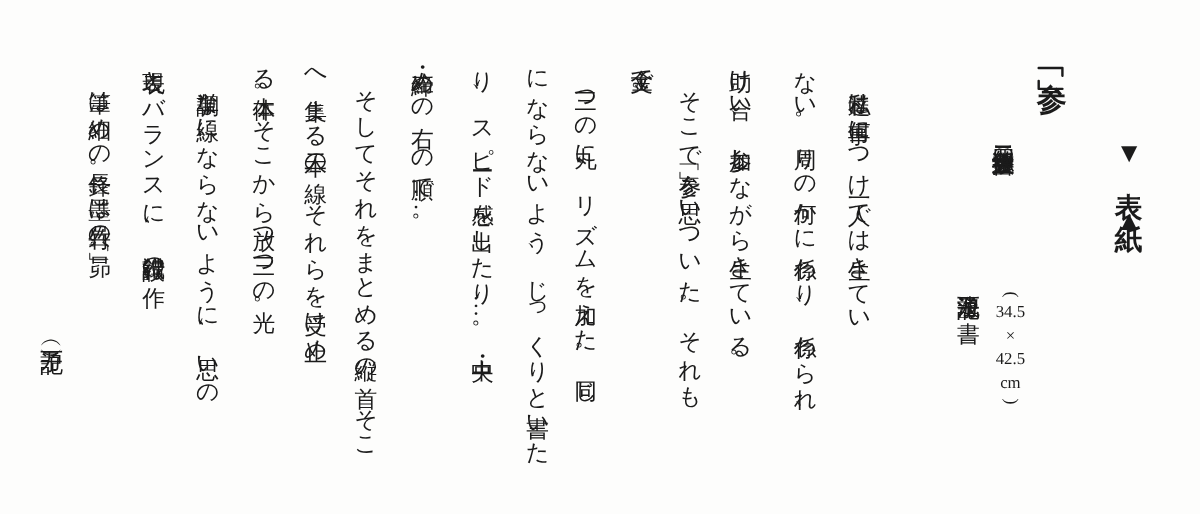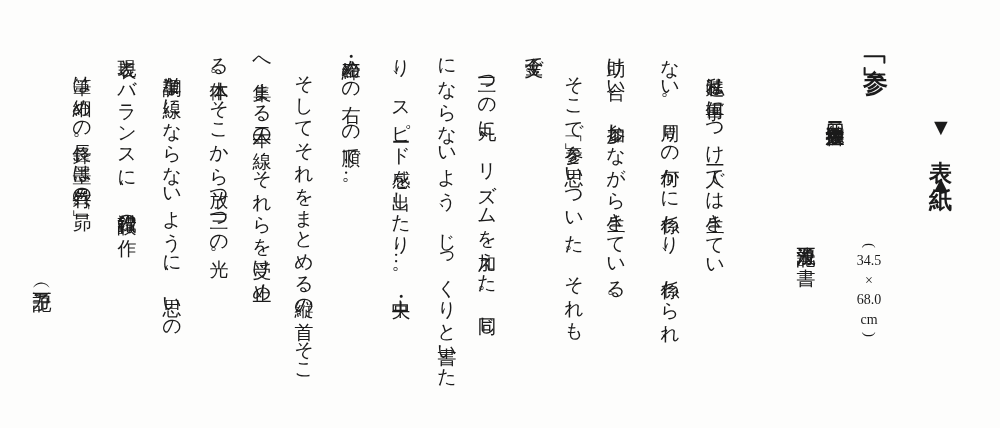--- a/index.html
+++ b/index.html
@@ -29,21 +29,21 @@
     font-family:"Liberation Sans","DejaVu Sans",sans-serif;
     font-weight:bold;
   }
   
   .marker{left:929px;top:114px;font-size:23px;letter-spacing:2px;}
   .title{left:863px;top:48px;font-size:25px;letter-spacing:1px;}
   .exhibition{left:826px;top:107px;}
   .artist{left:797px;top:231px;}
   
   .size-note{
-    position:absolute;left:843px;top:240px;width:52px;
+    position:absolute;left:816px;top:240px;width:52px;
     font-family:"Liberation Serif","DejaVu Serif",serif;
     font-size:14px;line-height:1.4;
     text-align:center;color:#1b1b1b;
   }
   .size-note .ln{display:block;}
   .size-note .paren{
     display:block;height:11px;line-height:11px;
     transform:rotate(90deg);font-size:15px;
   }
   
@@ -70,21 +70,21 @@
 <div class="page">
 
   <div class="vcol gothic marker">▼表　紙▲</div>
 
   <div class="vcol gothic title">「参」</div>
 
   <div class="size-note">
     <span class="paren">(</span>
     <span class="ln">34.5</span>
     <span class="ln">×</span>
-    <span class="ln">68.0</span>
+    <span class="ln">42.5</span>
     <span class="ln">cm</span>
     <span class="paren">)</span>
   </div>
 
   <div class="vcol serif exhibition">二〇二四年独立選抜書展</div>
 
   <div class="vcol serif artist">浅海万記子　書</div>
 
   <div class="vcol serif c1">私達は何事につけ一人では生きてい</div>
   <div class="vcol serif c2">ない。周りの何かに係わり、係わられ、</div>

